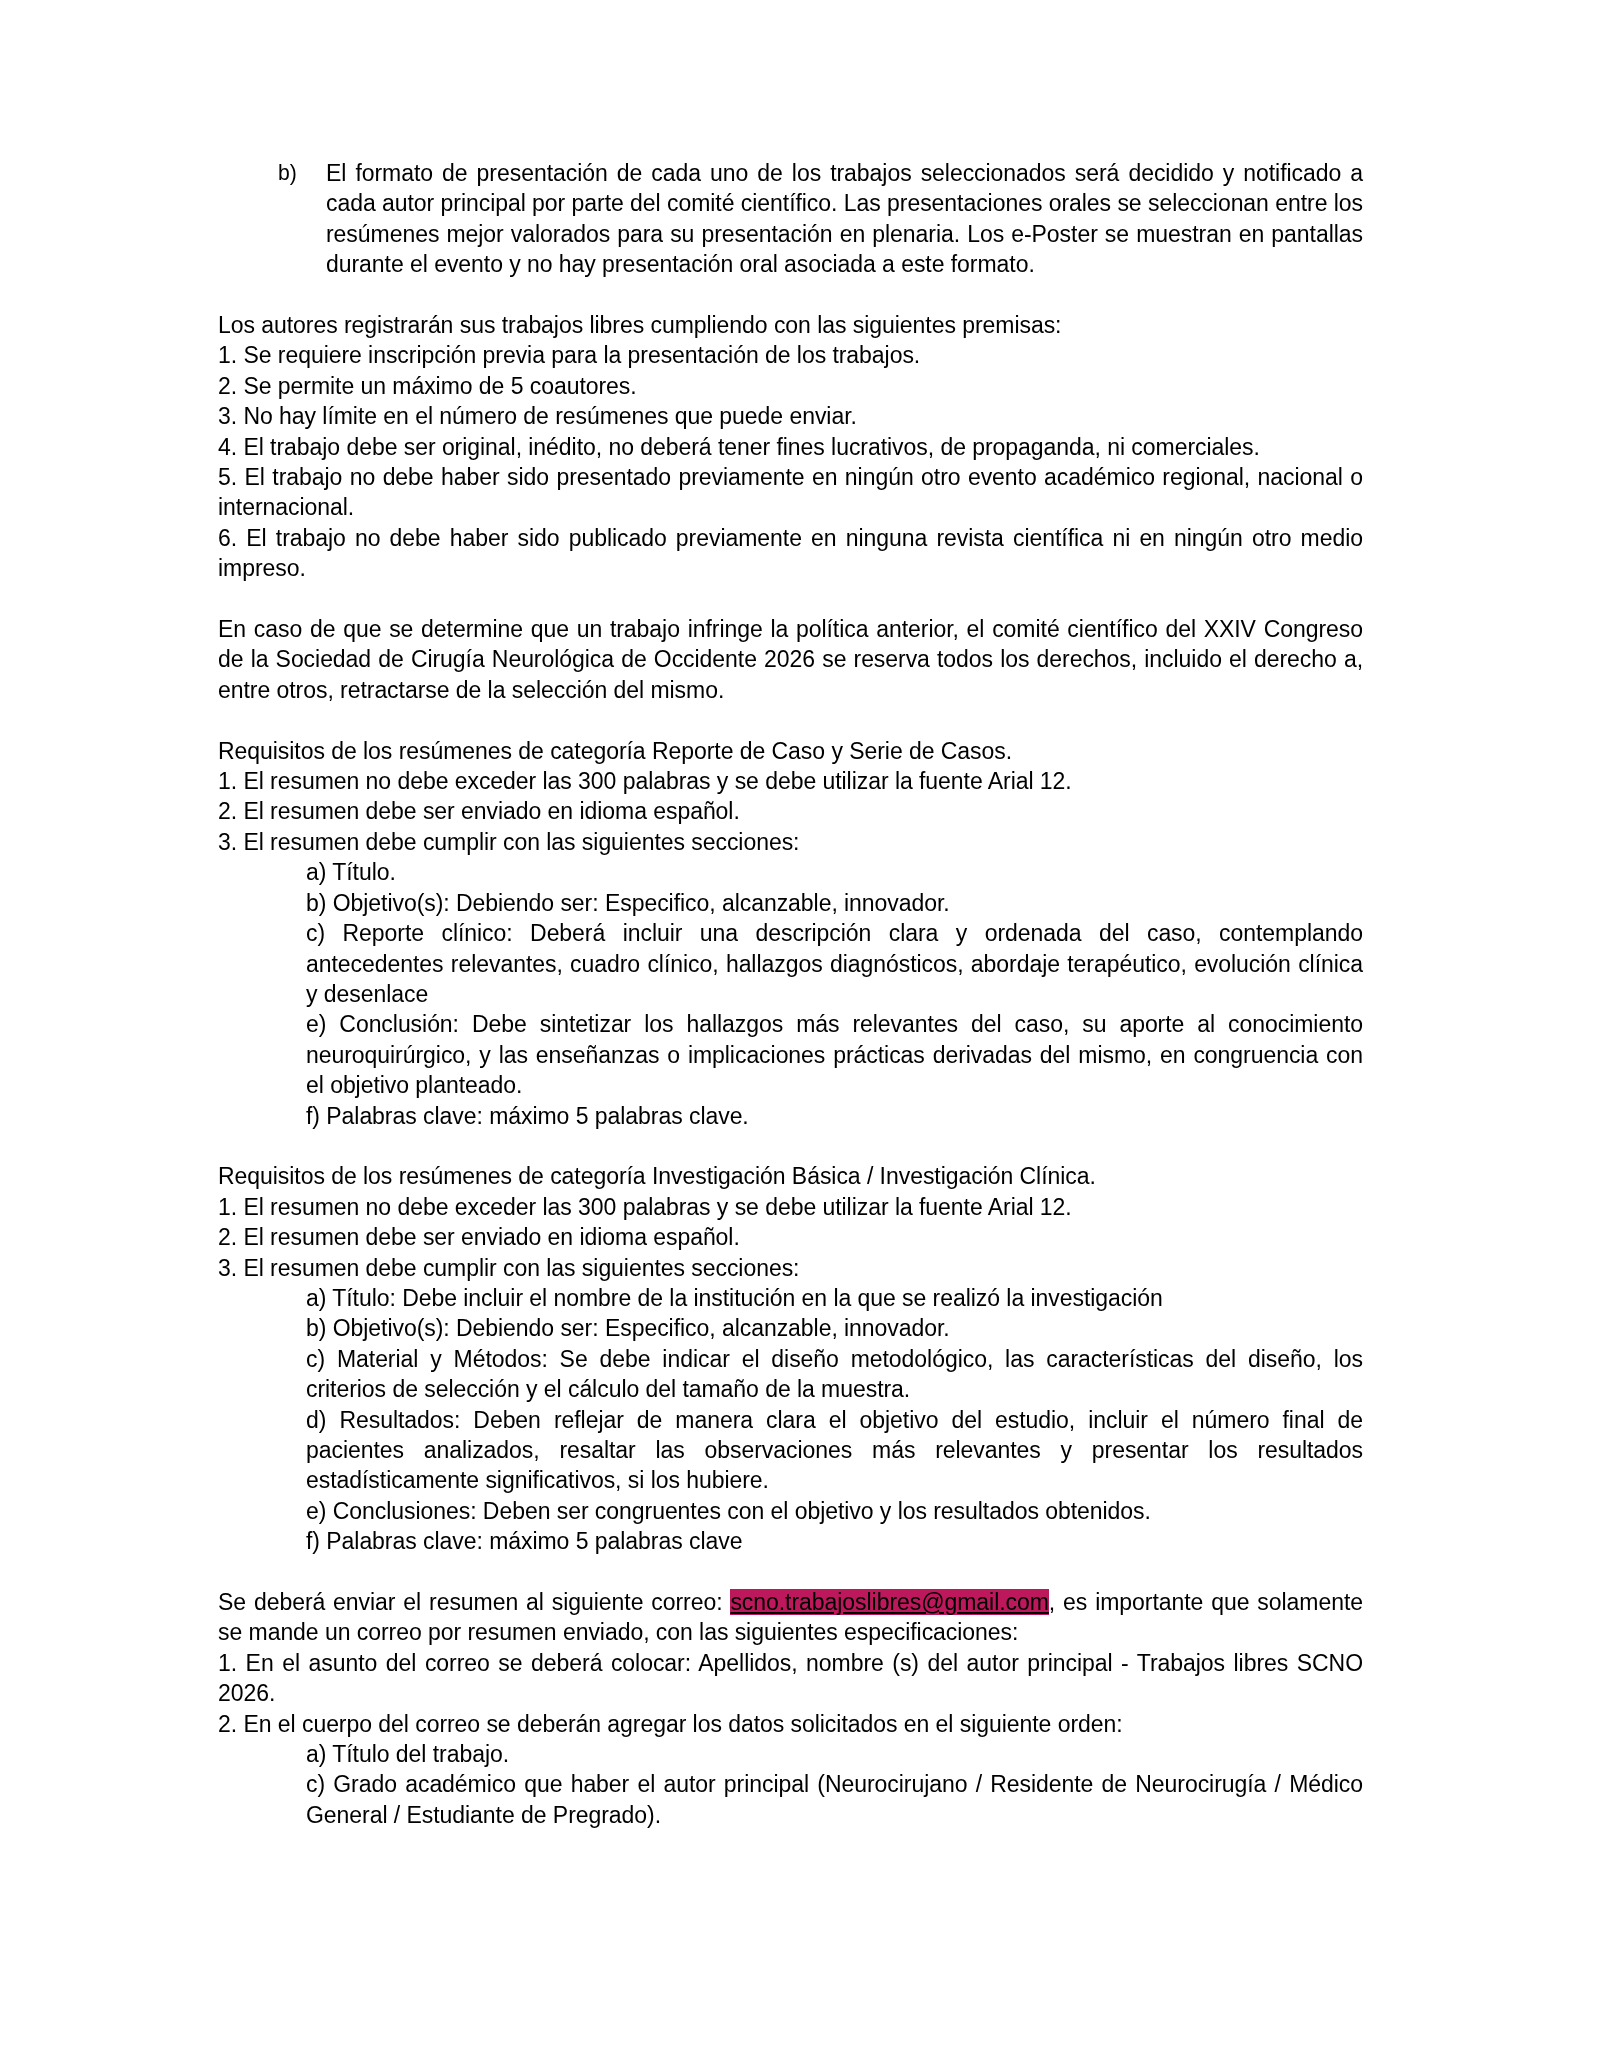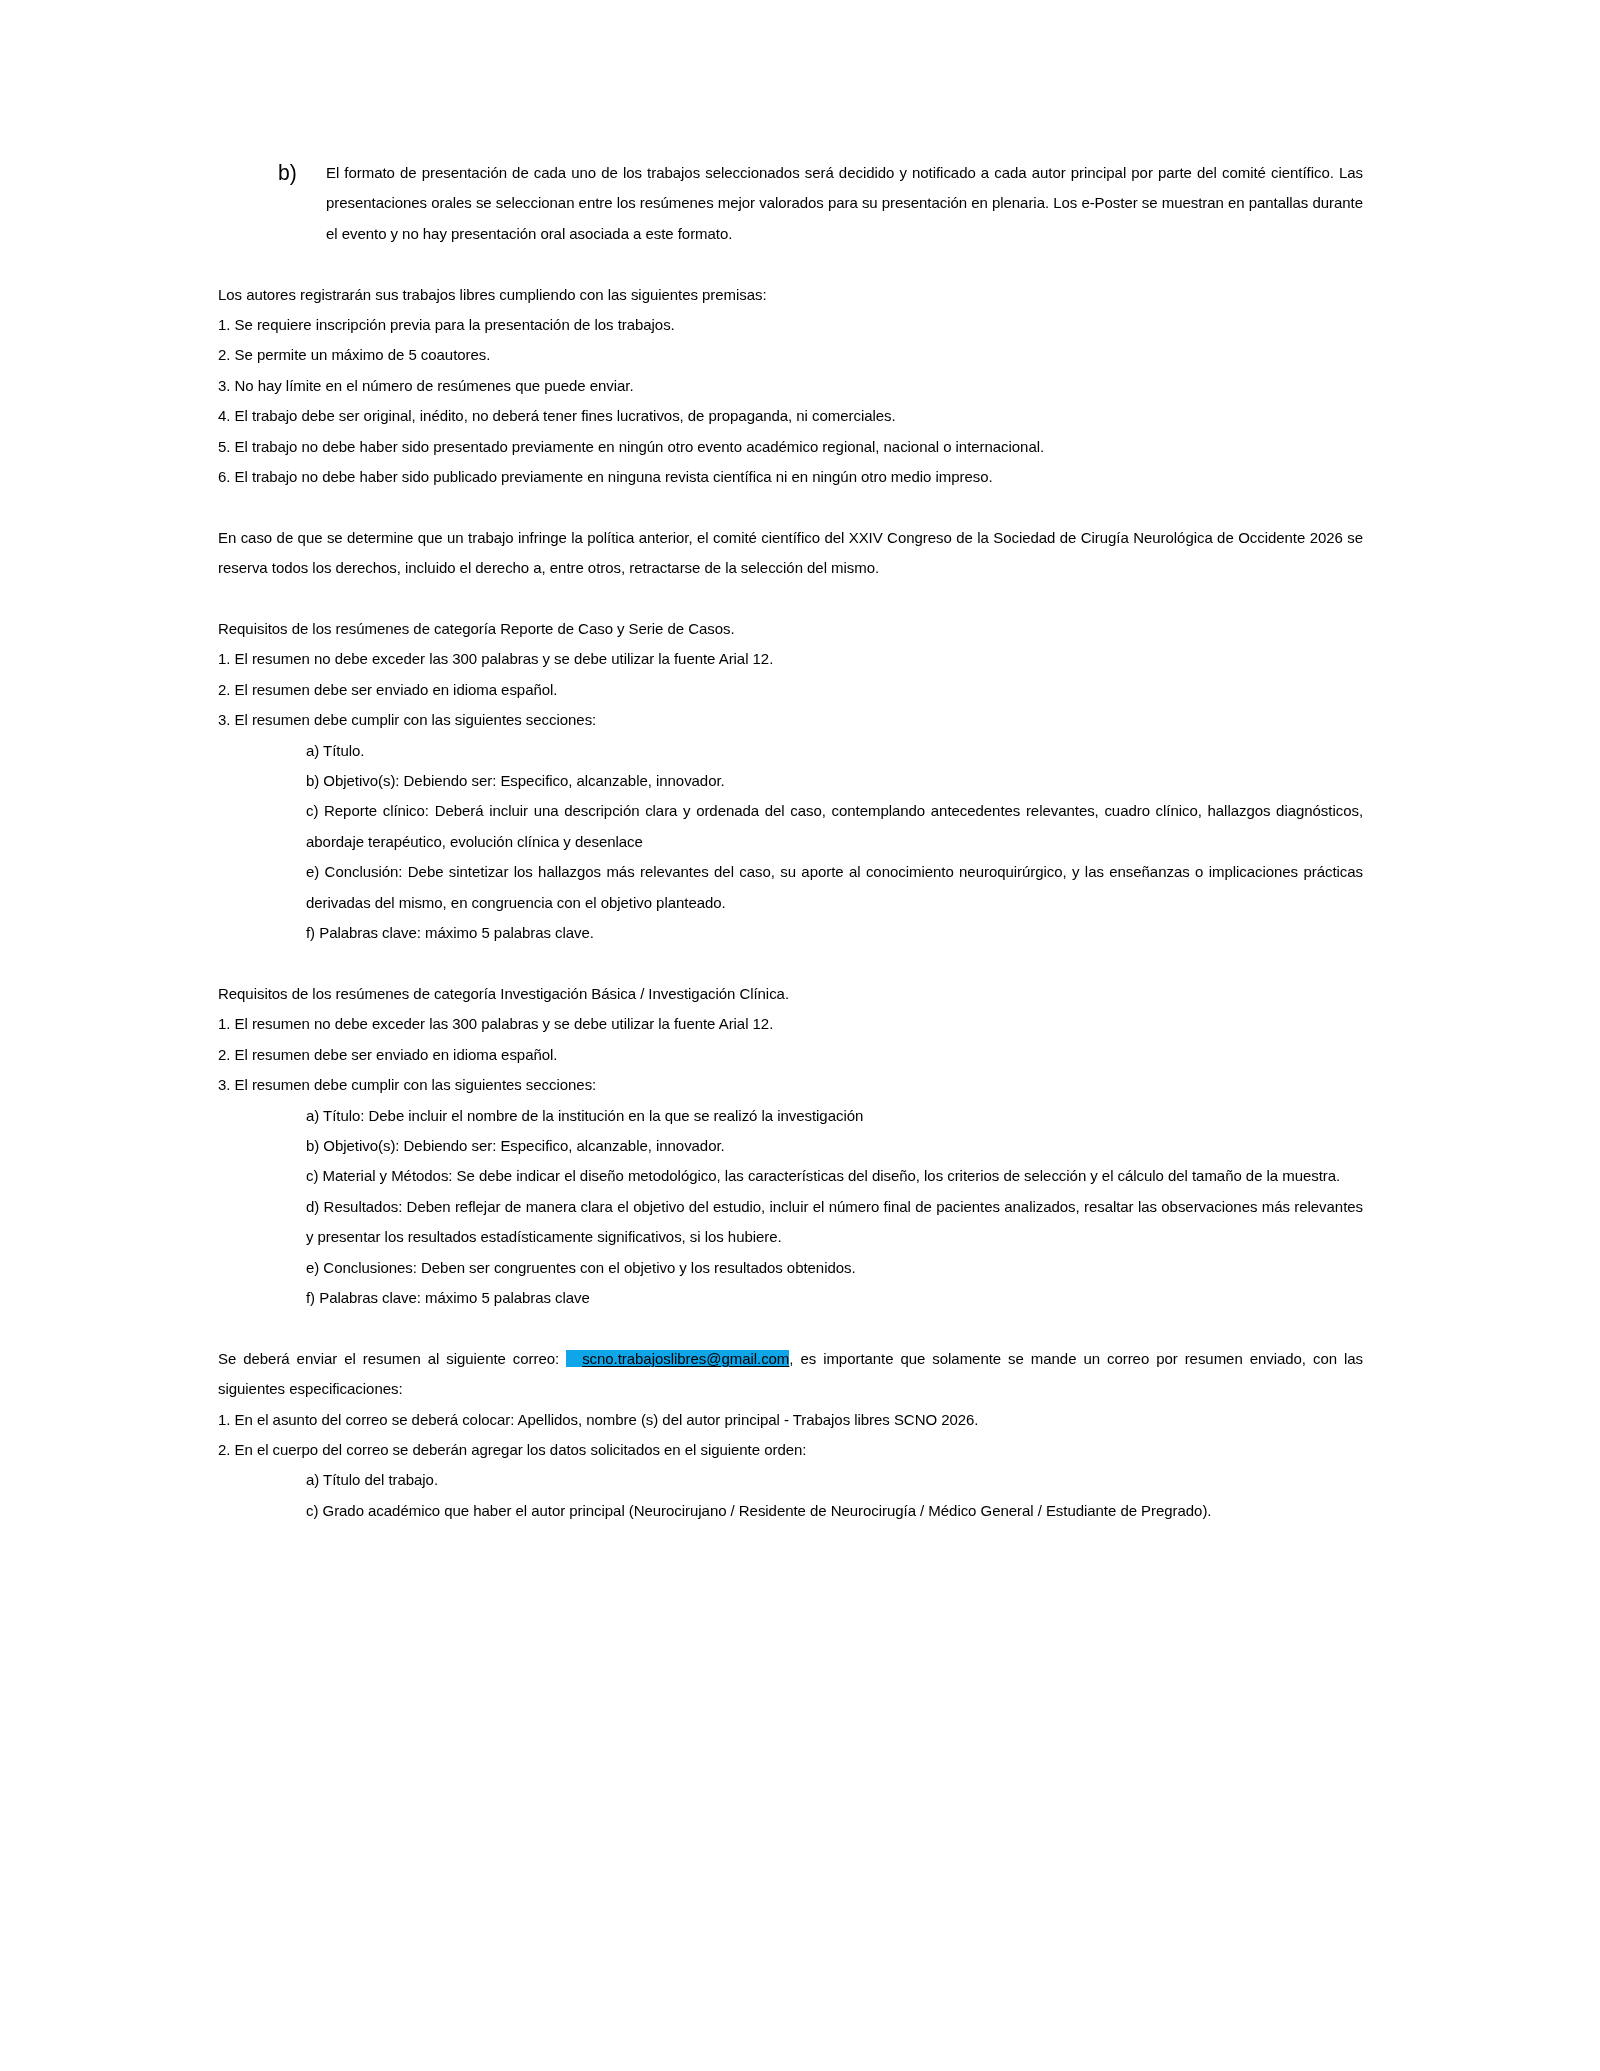--- a/index.html
+++ b/index.html
@@ -22,21 +22,21 @@
     overflow: hidden;
   }
   .content {
     position: absolute;
     left: 218px;
     top: 158px;
     width: 1145px;
   }
   p, .line {
     margin: 0;
-    font-size: 15px;
+    font-size: 23px;
     line-height: 30.4px;
     letter-spacing: -0.05px;
     text-align: left;
   }
   .just {
     text-align: justify;
     text-justify: inter-word;
   }
   .blank {
     height: 30.4px;
@@ -52,24 +52,23 @@
     left: 0;
     top: 0;
     font-size: 21.2px;
     line-height: 30.4px;
   }
   
   .sub {
     margin-left: 88px;
   }
   .highlight {
-    background-color: #0ea5e9;
+    background-color: #be185d;
     text-decoration: underline;
     text-underline-offset: 2px;
-    padding-left: 16px;
   }
   .nowrap { white-space: nowrap; }
 </style>
 </head>
 <body>
 
 <div class="page">
   <div class="content">
 
     <div class="lettered-block">

